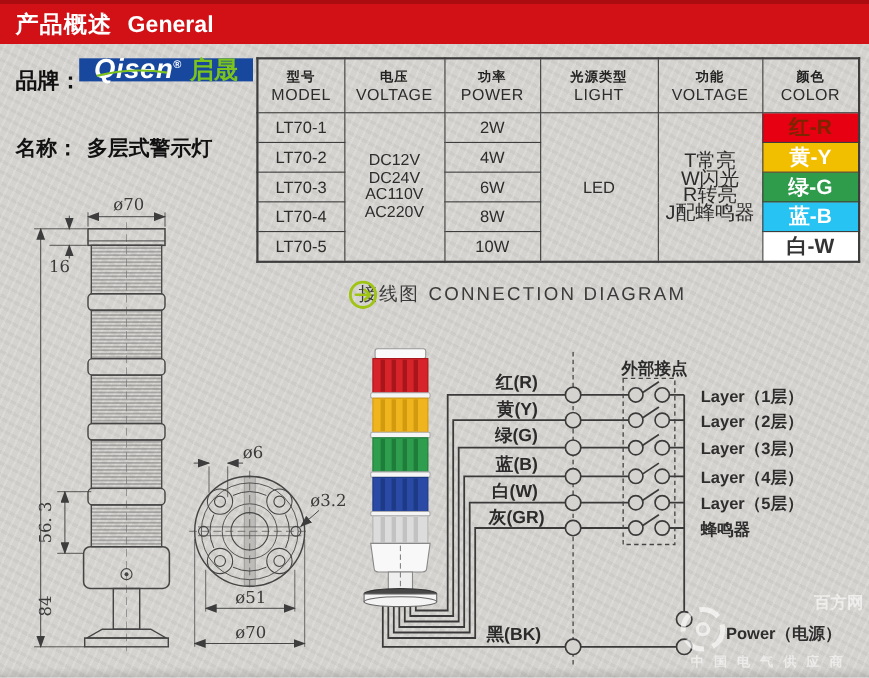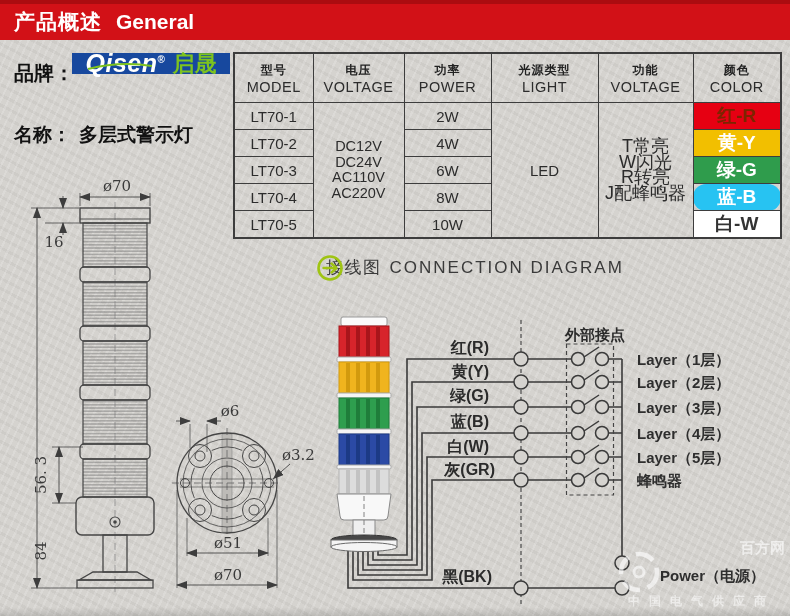--- a/index.html
+++ b/index.html
@@ -146,21 +146,21 @@
       <td class="ccell" style="background-color: rgb(242, 191, 0); color: rgb(255, 255, 255);">黄-Y</td>
     </tr>
     <tr class="r">
       <td>LT70-3</td>
       <td>6W</td>
       <td class="ccell" style="background-color: rgb(47, 156, 76); color: rgb(255, 255, 255);">绿-G</td>
     </tr>
     <tr class="r">
       <td>LT70-4</td>
       <td>8W</td>
-      <td class="ccell" style="background-color: rgb(39, 195, 242); color: rgb(255, 255, 255); border-radius: 13px;">蓝-B</td>
+      <td class="ccell" style="background-color: rgb(39, 195, 242); color: rgb(255, 255, 255);">蓝-B</td>
     </tr>
     <tr class="r">
       <td>LT70-5</td>
       <td>10W</td>
       <td class="ccell" style="background-color: rgb(255, 255, 255); color: rgb(51, 51, 51);">白-W</td>
     </tr>
   </tbody>
       </table>
   </div>
 

